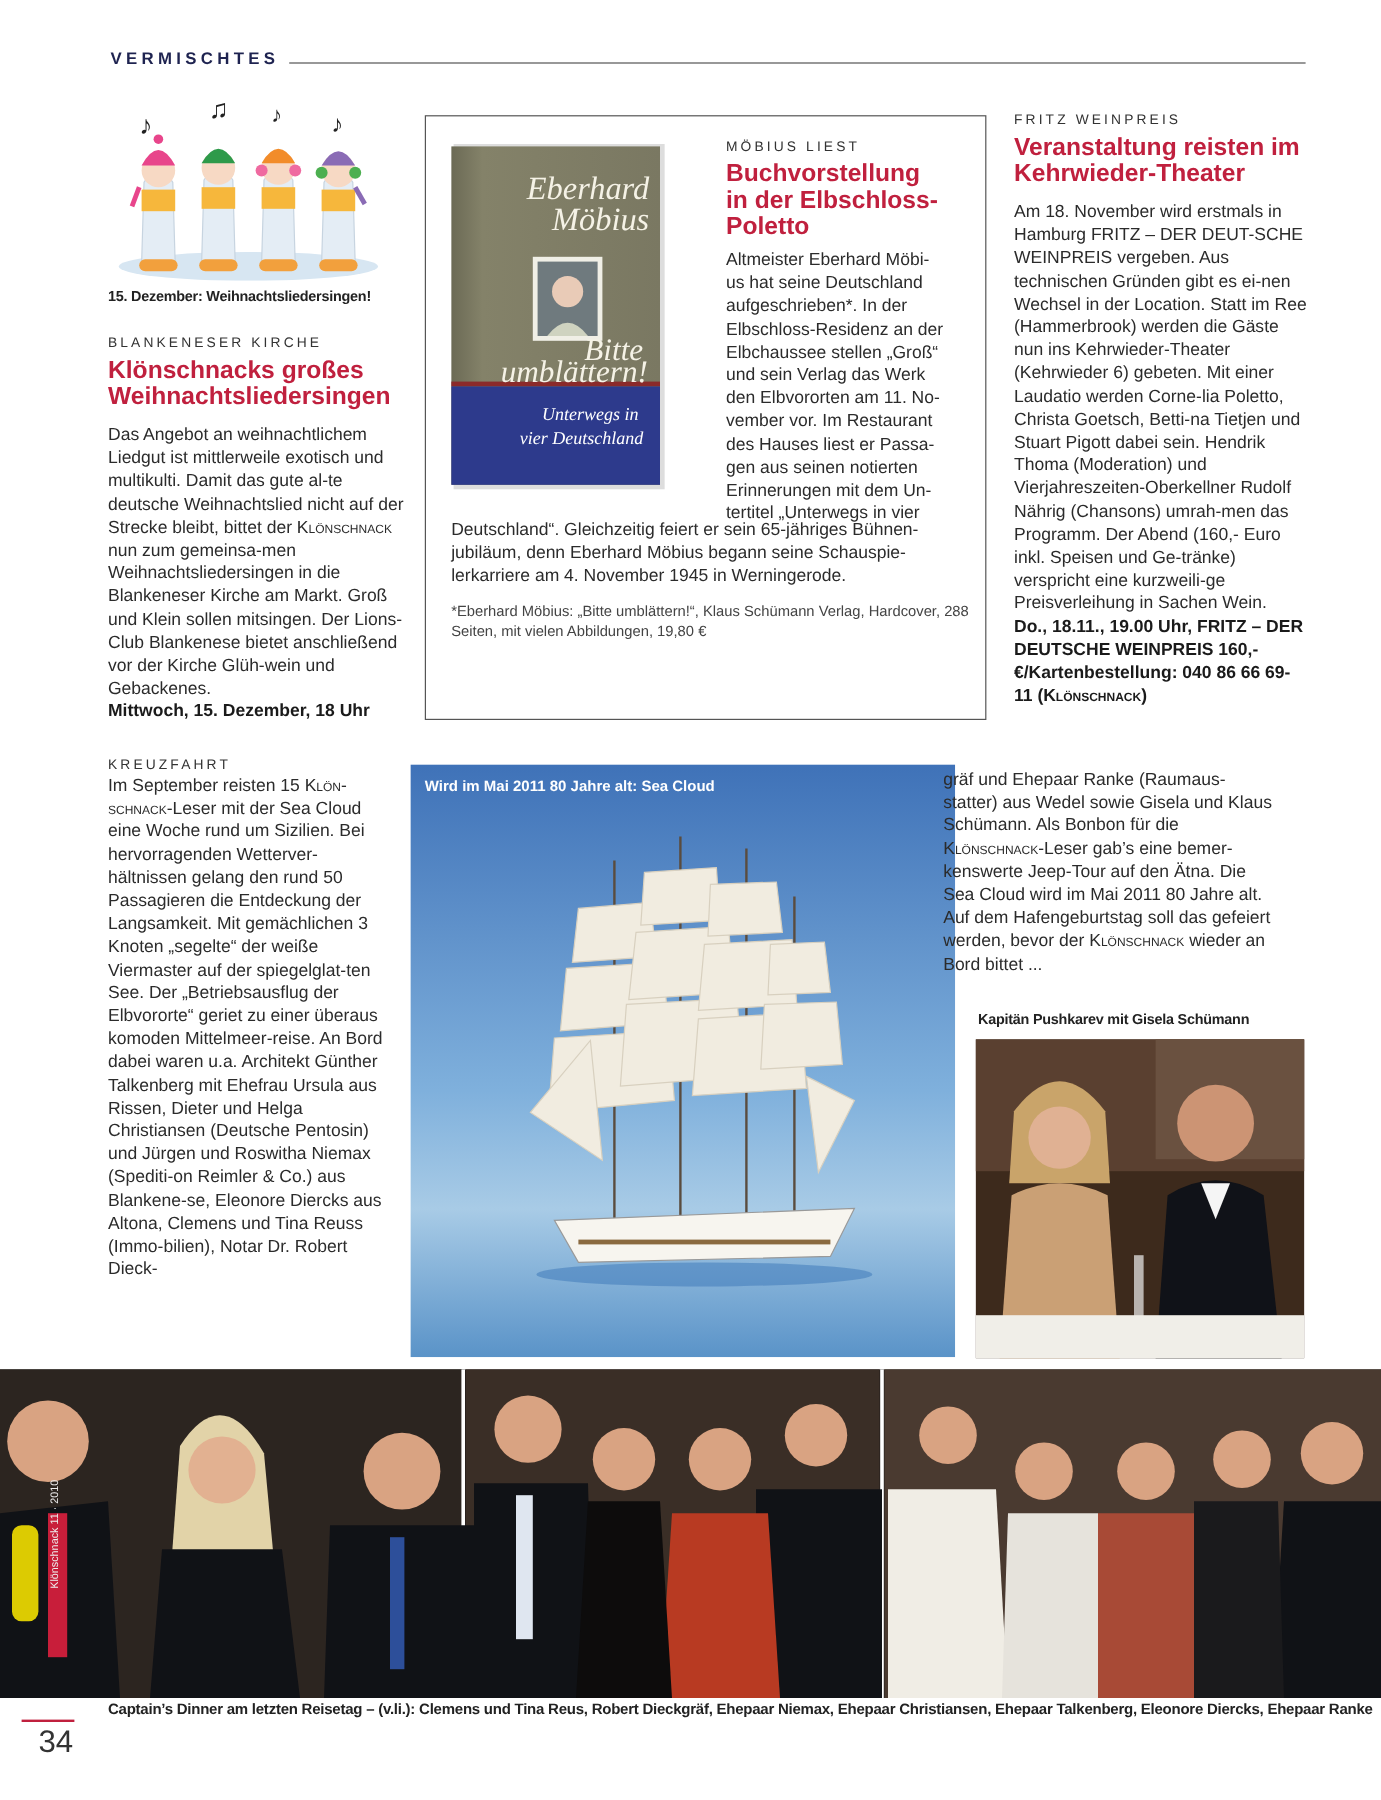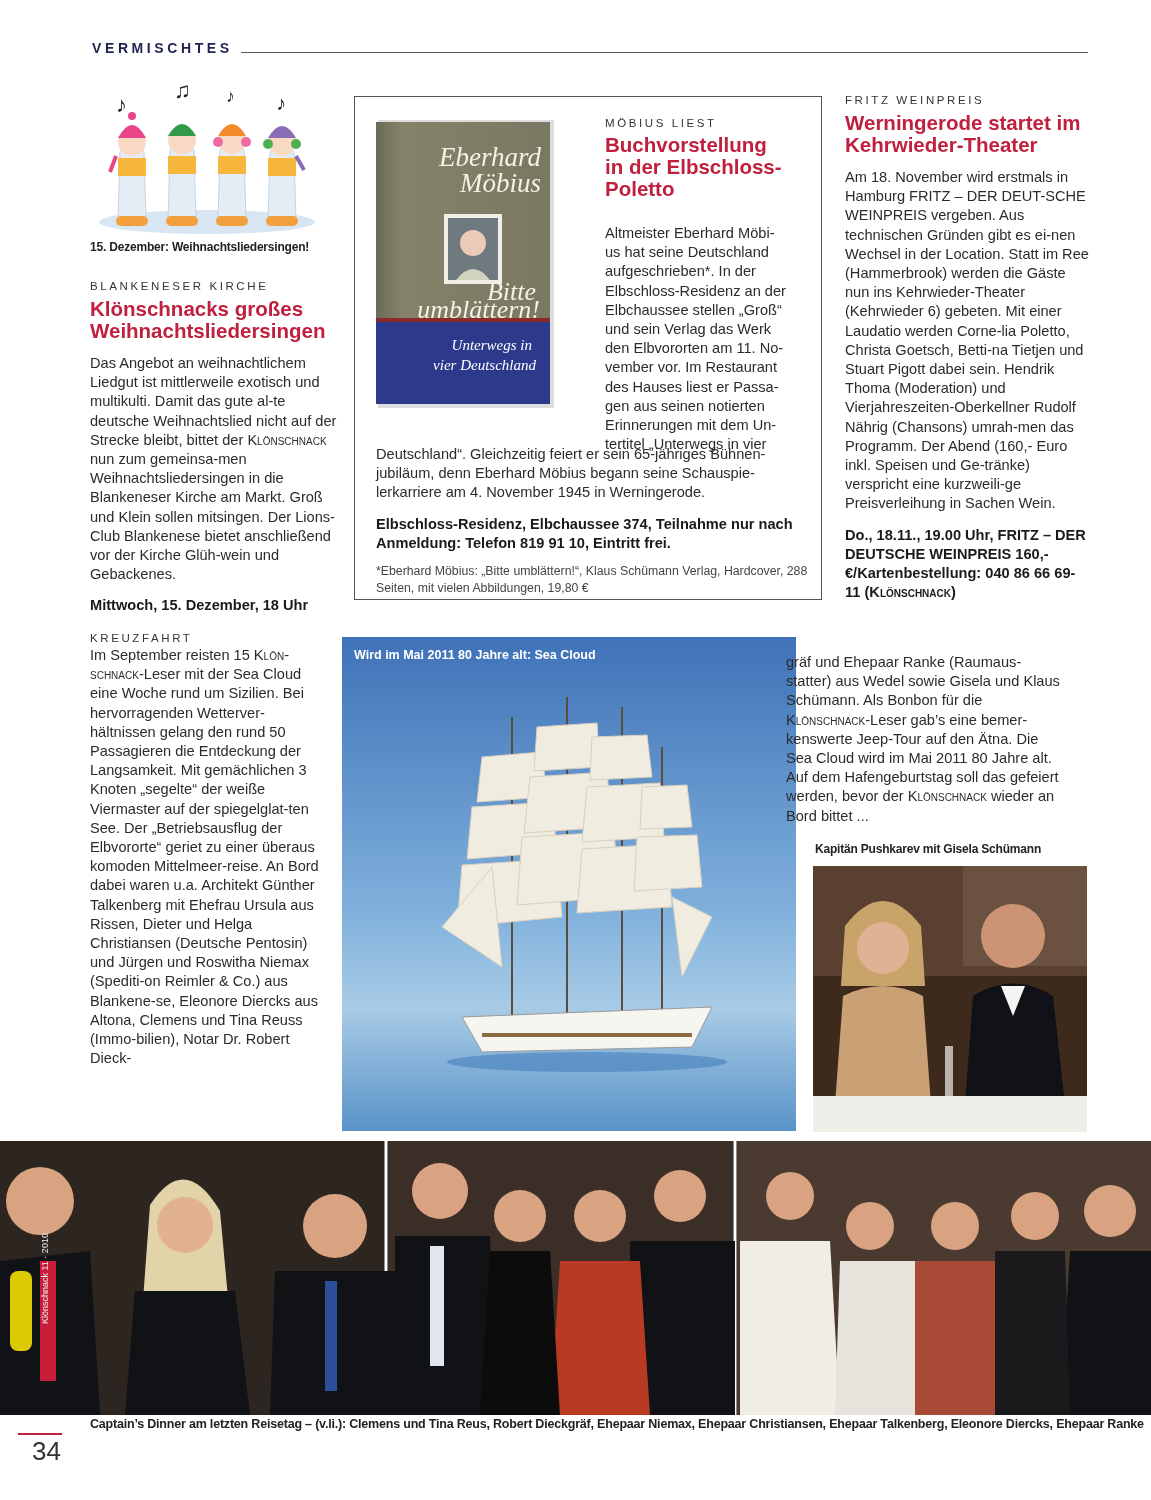--- a/index.html
+++ b/index.html
@@ -8,21 +8,21 @@
 
   .abs { position: absolute; }
 
   
   .section-head { left: 92px; top: 38px; width: 996px; height: 20px; display: flex; align-items: center; }
   .section-head .label { font-weight: bold; font-size: 14px; letter-spacing: 3.6px; color: #1e2350; white-space: nowrap; }
   .section-head .rule { flex: 1; height: 1px; background: #555; margin-left: 8px; margin-top: 8px; }
 
   .kicker { font-size: 11.5px; letter-spacing: 2.6px; color: #333; text-transform: uppercase; }
   .headline { color: #c0203e; font-weight: bold; font-size: 20.5px; line-height: 22px; }
-  .body { font-size: 14.6px; line-height: 19.2px; color: #2b2b2b; margin-top: 12px; }
+  .body { font-size: 14.6px; line-height: 19.2px; color: #2b2b2b; }
   .body b { color: #1a1a1a; }
   .sc { font-variant: small-caps; }
   .caption { font-family: "Liberation Sans", sans-serif; font-size: 12px; font-weight: bold; color: #222; letter-spacing: -0.2px; }
   .foot { font-size: 12.3px; line-height: 17px; color: #444; }
 
   
   .carolers { left: 98px; top: 82px; width: 218px; height: 152px; }
 
   
   .book-box { left: 354px; top: 96px; width: 468px; height: 504px; border: 1px solid #555; }
@@ -136,46 +136,45 @@
   </svg>
 </div>
 
 <div class="abs" style="left:605px; top:117px; width:210px;">
   <div class="kicker">MÖBIUS LIEST</div>
   <div class="headline" style="margin-top:5px;">
     <div>Buchvorstellung</div>
     <div>in der Elbschloss-</div>
     <div>Poletto</div>
   </div>
-  <div class="body" style="margin-top:24px;">
+  <div class="body" style="margin-top:8px;">
     <div>Altmeister Eberhard Möbi-</div>
     <div>us hat seine Deutschland</div>
     <div>aufgeschrieben*. In der</div>
     <div>Elbschloss-Residenz an der</div>
     <div>Elbchaussee stellen „Groß“</div>
     <div>und sein Verlag das Werk</div>
     <div>den Elbvororten am 11. No-</div>
     <div>vember vor. Im Restaurant</div>
     <div>des Hauses liest er Passa-</div>
     <div>gen aus seinen notierten</div>
     <div>Erinnerungen mit dem Un-</div>
     <div>tertitel „Unterwegs in vier</div>
   </div>
 </div>
 
 <div class="abs" style="left:376px; top:433px; width:432px;">
   <p class="body">Deutschland“. Gleichzeitig feiert er sein 65-jähriges Bühnen-jubiläum, denn Eberhard Möbius begann seine Schauspie-lerkarriere am 4. November 1945 in Werningerode.</p>
-  <p class="body"><b>Elbschloss-Residenz, Elbchaussee 374, Teilnahme nur nach Anmeldung: Telefon 819 91 10, Eintritt frei.</b></p>
   <p class="foot" style="margin-top:10px;">*Eberhard Möbius: „Bitte umblättern!“, Klaus Schümann Verlag, Hardcover, 288 Seiten, mit vielen Abbildungen, 19,80 €</p>
 </div>
 
 <div class="abs" style="left:845px; top:94px; width:244px;">
   <div class="kicker">FRITZ WEINPREIS</div>
   <div class="headline" style="margin-top:6px;">
-    <div>Werningerode startet im</div>
+    <div>Veranstaltung reisten im</div>
     <div>Kehrwieder-Theater</div>
   </div>
   <p class="body" style="margin-top:12px;">Am 18. November wird erstmals in Hamburg FRITZ – DER DEUT-SCHE WEINPREIS vergeben. Aus technischen Gründen gibt es ei-nen Wechsel in der Location. Statt im Ree (Hammerbrook) werden die Gäste nun ins Kehrwieder-Theater (Kehrwieder 6) gebeten. Mit einer Laudatio werden Corne-lia Poletto, Christa Goetsch, Betti-na Tietjen und Stuart Pigott dabei sein. Hendrik Thoma (Moderation) und Vierjahreszeiten-Oberkellner Rudolf Nährig (Chansons) umrah-men das Programm. Der Abend (160,- Euro inkl. Speisen und Ge-tränke) verspricht eine kurzweili-ge Preisverleihung in Sachen Wein.</p>
   <p class="body"><b><span>Do., 18.11., 19.00 Uhr, FRITZ – DER DEUTSCHE WEINPREIS 160,- €/Kartenbestellung: 040 86 66 69-11 (</span><span class="sc">Klönschnack</span><span>)</span></b></p>
 </div>
 
 <div class="abs" style="left:90px; top:632px; width:240px;">
   <div class="kicker">KREUZFAHRT</div>
   <p class="body" style="margin-top:2px;"><span>Im September reisten 15 </span><span class="sc">Klön-schnack</span><span>-Leser mit der Sea Cloud eine Woche rund um Sizilien. Bei hervorragenden Wetterver-hältnissen gelang den rund 50 Passagieren die Entdeckung der Langsamkeit. Mit gemächlichen 3 Knoten „segelte“ der weiße Viermaster auf der spiegelglat-ten See. Der „Betriebsausflug der Elbvororte“ geriet zu einer überaus komoden Mittelmeer-reise. An Bord dabei waren u.a. Architekt Günther Talkenberg mit Ehefrau Ursula aus Rissen, Dieter und Helga Christiansen (Deutsche Pentosin) und Jürgen und Roswitha Niemax (Spediti-on Reimler &amp; Co.) aus Blankene-se, Eleonore Diercks aus Altona, Clemens und Tina Reuss (Immo-bilien), Notar Dr. Robert Dieck-</span></p>
 </div>

